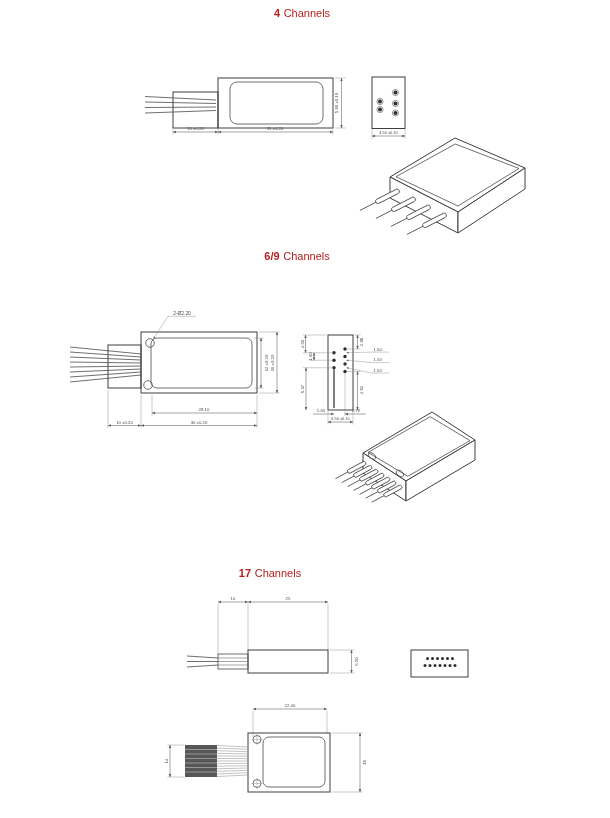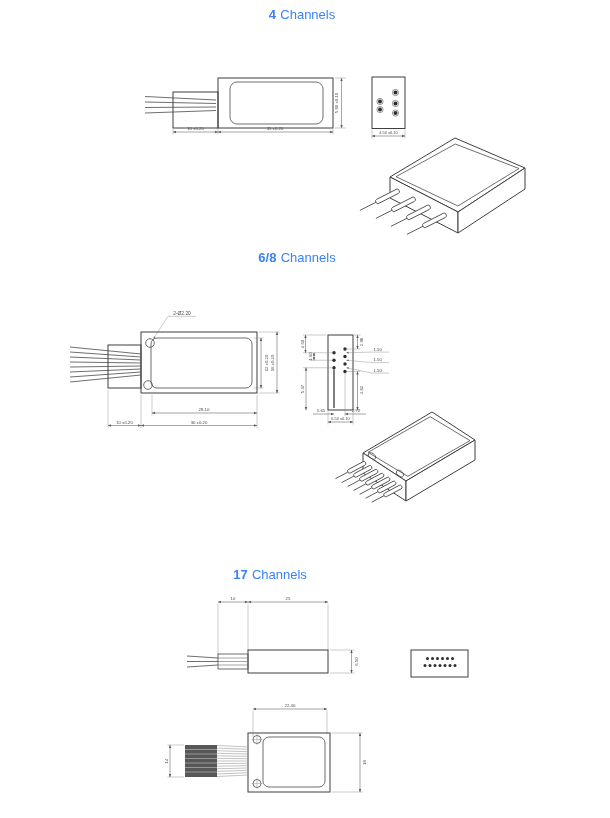--- a/index.html
+++ b/index.html
@@ -1,18 +1,18 @@
 <!DOCTYPE html>
 <html><head>
 <meta charset="utf-8">
 <style>
   html,body{margin:0;padding:0;background:#fff;}
   .page{position:relative;width:610px;height:818px;background:#ffffff;overflow:hidden;
         font-family:"Liberation Sans",sans-serif;}
-  .title{position:absolute;transform:translateX(-50%);font-size:13px;color:#3b82f6;white-space:nowrap;}
+  .title{position:absolute;transform:translateX(-50%);font-size:11px;color:#b91c1c;white-space:nowrap;}
   .title .num{font-weight:bold;}
   .title .rest{margin-left:.33em;}
   .view{position:absolute;}
   
   .ln{stroke:#3f3f3f;stroke-width:1;fill:none;}
   .lnf{stroke:#3f3f3f;stroke-width:1;fill:#ffffff;}
   .ln2{stroke:#4a4a4a;stroke-width:0.8;fill:none;}
   .fib{stroke:#4a4a4a;stroke-width:0.8;fill:none;}
   .thin{stroke:#6a6a6a;stroke-width:0.6;fill:none;}
   .ext{stroke:#8a8a8a;stroke-width:0.45;fill:none;}
@@ -33,21 +33,21 @@
       <marker id="dimarrow" viewBox="0 0 8 8" markerWidth="6" markerHeight="6" refX="7" refY="4" orient="auto-start-reverse" markerUnits="strokeWidth">
         <path d="M0.5,1.4 L7.5,4 L0.5,6.6 Z" fill="#5a5a5a"></path>
       </marker>
     </defs>
   </svg>
 
   <div class="title" style="left:302px;top:7px">
     <span class="num">4</span><span class="rest">Channels</span>
   </div>
   <div class="title" style="left:297px;top:250px">
-    <span class="num">6/8</span><span class="rest">Channels</span>
+    <span class="num">6/9</span><span class="rest">Channels</span>
   </div>
   <div class="title" style="left:270px;top:567px">
     <span class="num">17</span><span class="rest">Channels</span>
   </div>
 
   <svg class="view" style="left:138px;top:56px" width="225" height="85" viewBox="0 0 225 85">
     <g>
       <rect x="80" y="22" width="115" height="50" class="ln"></rect>
       <rect x="92" y="26" width="93" height="42" rx="7" class="ln2"></rect>
       <rect x="35" y="36" width="45" height="36" class="ln"></rect>

